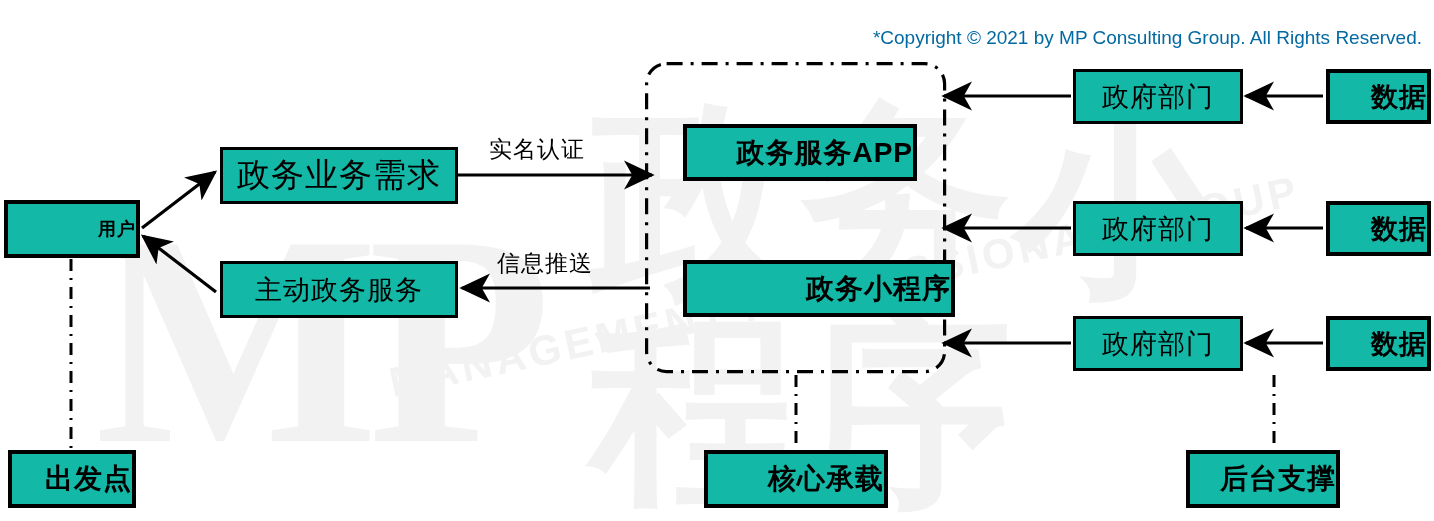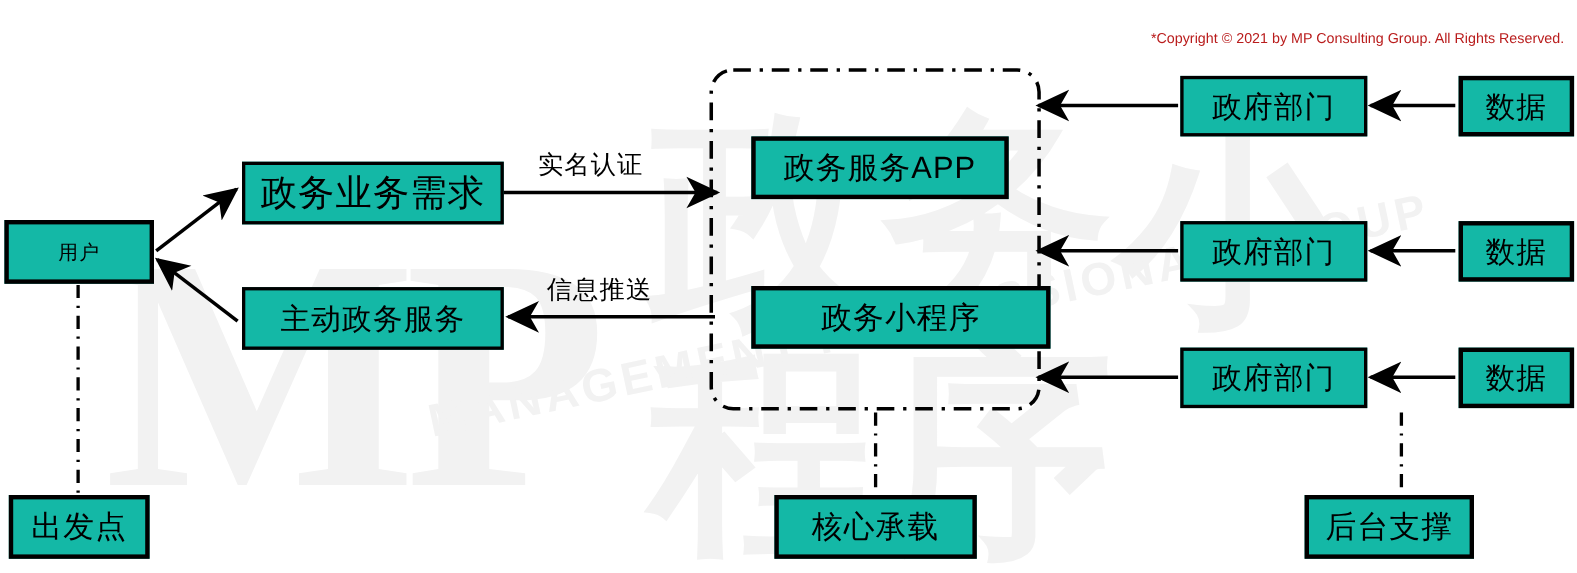--- a/index.html
+++ b/index.html
@@ -21,34 +21,34 @@
     left:590px;top:95px;font-size:210px;font-weight:bold;line-height:1;
     letter-spacing:2px;
   }
   .wm-tag{
     left:385px;top:360px;font-size:42px;font-weight:bold;letter-spacing:4px;
     transform:rotate(-12deg);transform-origin:left top;white-space:nowrap;
   }
 
   
   .copyright{
-    position:absolute;right:12px;top:27px;font-size:13px;color:#b91c1c;
+    position:absolute;right:12px;top:27px;font-size:19px;color:#0369a1;
     white-space:nowrap;z-index:6;
   }
 
   
   .node{
     position:absolute;box-sizing:border-box;background:#14b8a6;border:3px solid #000;
     display:flex;align-items:center;justify-content:center;z-index:4;
     white-space:nowrap;letter-spacing:1px;
   }
   .node.thin{border-width:3px;}
   .node.thick{border-width:4px;}
   .node.reg{font-weight:normal;}
-  .node.bold{font-weight:normal;}
+  .node.bold{font-weight:bold;justify-content:flex-end;}
   .dashsvg{position:absolute;z-index:2;overflow:visible;}
 
   
   #links{position:absolute;left:0;top:0;width:1434px;height:521px;z-index:3;overflow:visible;}
 
   
   .elabel{
     position:absolute;font-size:23px;color:#000;white-space:nowrap;z-index:5;
     letter-spacing:1px;
   }

